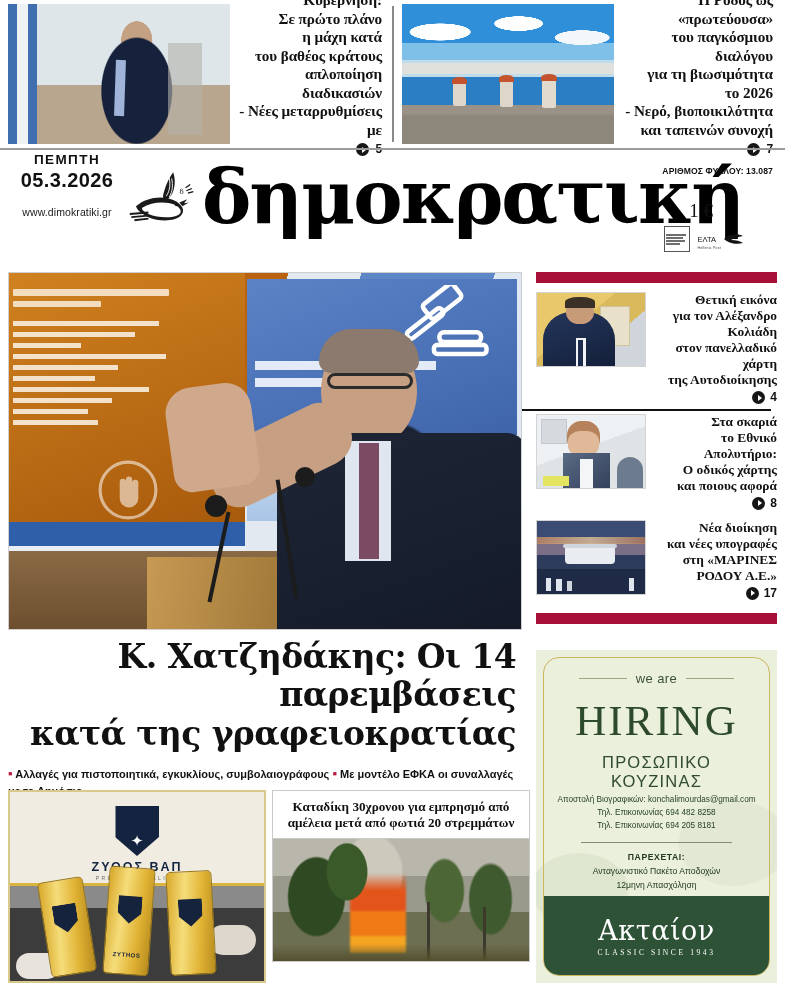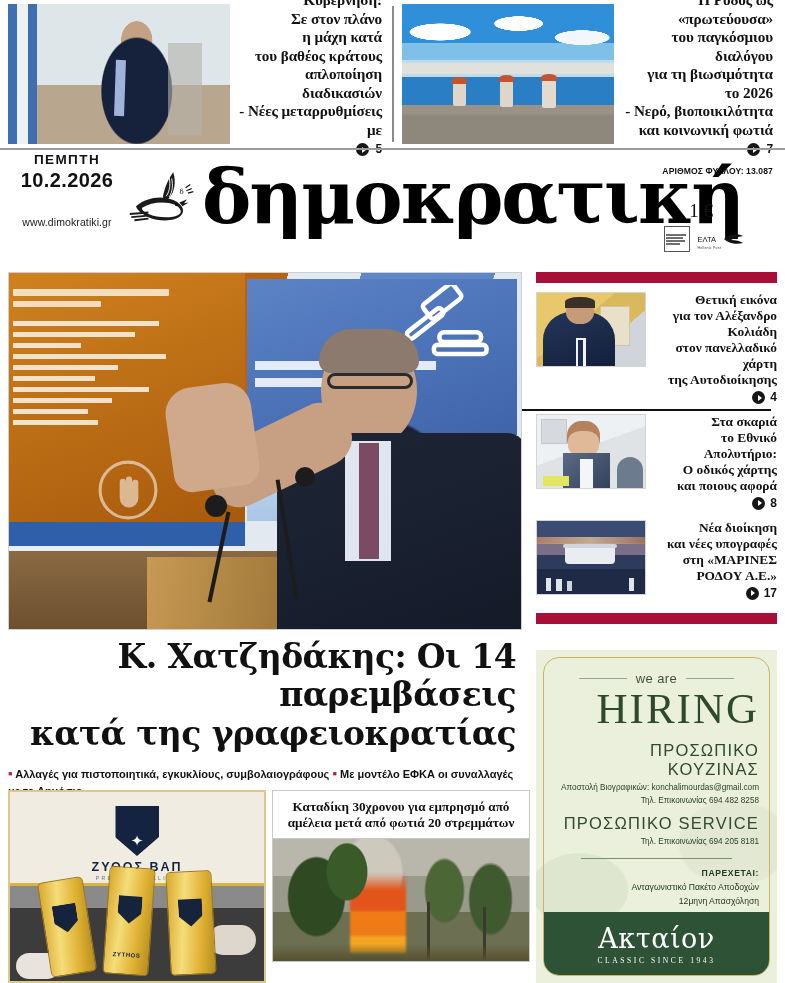--- a/index.html
+++ b/index.html
@@ -40,21 +40,21 @@
   .hrule { position:absolute; left:0; width:785px; height:2px; background:#9b9b9b; }
 
   
   .masthead { position:absolute; left:0; top:152px; width:785px; height:112px; }
   .mh-date {
     position:absolute; left:12px; top:0; width:110px; text-align:center;
     font-family:"Liberation Sans", sans-serif; color:#111;
   }
   .mh-day { font-size:13.5px; font-weight:700; letter-spacing:1.4px; }
   .mh-dateno { font-size:20px; font-weight:800; letter-spacing:0.4px; margin-top:2px; }
-  .mh-url { font-size:10.5px; font-weight:400; margin-top:24px; letter-spacing:0.1px; color:#1a1a1a; }
+  .mh-url { font-size:10.5px; font-weight:400; margin-top:14px; letter-spacing:0.1px; color:#1a1a1a; }
 
   .mh-logo { position:absolute; left:128px; top:14px; width:78px; height:62px; }
   .mh-title {
     position:absolute; left:202px; top:8px;
     font-family:"DejaVu Serif", serif; font-weight:bold;
     font-size:74px; line-height:74px; color:#000; letter-spacing:-2px;
   }
   .mh-issue {
     position:absolute; right:12px; top:14px;
     font-family:"Liberation Sans", sans-serif; font-size:8.6px; font-weight:700;
@@ -113,27 +113,27 @@
   
   .hiring {
     position:absolute; left:536px; top:378px; width:241px; height:333px;
     background:#eaf0dc; overflow:hidden;
   }
   .hiring-inner {
     position:absolute; left:7px; top:7px; right:7px; bottom:7px;
     border:1px solid #cbb55e; border-radius:16px; overflow:hidden;
     display:flex; flex-direction:column;
   }
-  .hiring-top { flex:1; padding:13px 10px 6px; text-align:right; position:relative; }
+  .hiring-top { flex:1; padding:13px 10px 6px; text-align:center; position:relative; }
   .wearline { display:flex; align-items:center; justify-content:center; gap:9px; }
   .wearline .l { width:48px; height:1px; background:#9aa882; }
   .weare { font-family:"Liberation Sans", sans-serif; font-size:13px; color:#3d5136; letter-spacing:0.4px; }
   .hiringword {
     font-family:"Liberation Serif", serif; font-size:43px; letter-spacing:2px;
-    color:#2d4a2c; line-height:1; margin-top:1px; font-weight:400;
+    color:#2d4a2c; line-height:1; margin-top:13px; font-weight:400;
   }
   .h-role { font-family:"Liberation Sans", sans-serif; font-size:16.5px; color:#2f4a2e; letter-spacing:1.2px; margin-top:11px; }
   .h-small { font-family:"Liberation Sans", sans-serif; font-size:8.2px; color:#28402a; margin-top:4px; }
   .h-divider { width:74%; height:1px; background:#7d8f72; margin:12px auto 0; }
   .h-provide { font-family:"Liberation Sans", sans-serif; font-size:8.6px; font-weight:700; color:#23391f; margin-top:9px; letter-spacing:0.6px;}
   .h-benefit { font-family:"Liberation Sans", sans-serif; font-size:8.6px; color:#23391f; margin-top:4px; }
   .hiring-bot {
     height:84px; background:#2e5236; display:flex; flex-direction:column;
     align-items:center; justify-content:center; color:#fff;
   }
@@ -187,21 +187,21 @@
             radial-gradient(ellipse 22px 27px at 58% 26%, #c4a183 0 70%, transparent 72%),
             linear-gradient(90deg, #3f6fae 0 4%, #eef2f4 4% 9%, #3f6fae 9% 13%, transparent 13% 100%),
             linear-gradient(180deg,#dfe6ea 0 58%, #b9a68f 58% 100%);"></div>
         <div class="ph" style="background:
             linear-gradient(180deg,transparent 0 70%, #2a3b5e 72% 100%);opacity:.0"></div>
         <div style="position:absolute;left:50%;top:40%;width:10px;height:56px;background:#9fb4d8;transform:translateX(-4px) rotate(2deg);"></div>
         <div style="position:absolute;left:72%;top:28%;width:34px;height:92px;background:#b4b2aa;opacity:.6;"></div>
       </div>
       <div class="teaser-text" style="width:162px;">
         <div>Κυβέρνηση:</div>
-        <div>Σε στον πλάνο</div>
+        <div>Σε πρώτο πλάνο</div>
         <div>η μάχη κατά</div>
         <div>του βαθέος κράτους</div>
         <div>απλοποίηση διαδικασιών</div>
         <div>- Νέες μεταρρυθμίσεις με</div>
         <div class="badge-row">
           <span class="pgbadge"></span>
           <span class="pgnum">5</span>
         </div>
       </div>
     </div>
@@ -224,35 +224,35 @@
         <div style="position:absolute;left:66%;top:54%;width:14px;height:28px;background:#e2dbcd;border-radius:2px;"></div>
         <div style="position:absolute;left:65.5%;top:50%;width:16px;height:7px;background:#c4542e;border-radius:50% 50% 0 0;"></div>
         <div class="ph" style="background:linear-gradient(180deg,transparent 0 78%, #8e887c 80% 100%);"></div>
       </div>
       <div class="teaser-text" style="width:170px;">
         <div>Η Ρόδος ως «πρωτεύουσα»</div>
         <div>του παγκόσμιου διαλόγου</div>
         <div>για τη βιωσιμότητα</div>
         <div>το 2026</div>
         <div>- Νερό, βιοποικιλότητα</div>
-        <div>και κοινωνική φωτιά</div>
+        <div>και ταπεινών συνοχή</div>
         <div class="badge-row">
           <span class="pgbadge"></span>
           <span class="pgnum">7</span>
         </div>
       </div>
     </div>
   </div>
 
   <div class="hrule" style="top:148px;"></div>
 
   <div class="masthead">
     <div class="mh-date">
       <div class="mh-day">ΠΕΜΠΤΗ</div>
-      <div class="mh-dateno">10.2.2026</div>
+      <div class="mh-dateno">05.3.2026</div>
       <div class="mh-url">www.dimokratiki.gr</div>
     </div>
 
     <svg class="mh-logo" viewBox="0 0 100 80">
       <path d="M58 8 C62 20 60 34 52 42 C48 46 44 44 45 38 C47 28 52 16 58 8 Z" fill="#1a1a1a"></path>
       <path d="M52 12 C55 22 54 32 49 39" stroke="#fff" stroke-width="1.2" fill="none"></path>
       <path d="M56 16 C58 25 57 33 53 40" stroke="#fff" stroke-width="1.2" fill="none"></path>
       <path d="M10 52 C24 40 44 38 58 44 C70 49 74 58 68 64 C60 72 40 72 26 66 C18 62 12 58 10 52 Z" fill="#1a1a1a"></path>
       <path d="M18 54 C30 46 48 45 60 50 C68 54 70 60 65 63 C56 68 38 67 26 62 C20 59 17 57 18 54 Z" fill="#fff"></path>
       <circle cx="62" cy="50" r="1.8" fill="#111"></circle>
@@ -465,21 +465,20 @@
         <div class="hiring-top">
           <div class="wearline">
             <span class="l"></span>
             <span class="weare">we are</span>
             <span class="l"></span>
           </div>
           <div class="hiringword">HIRING</div>
           <div class="h-role">ΠΡΟΣΩΠΙΚΟ ΚΟΥΖΙΝΑΣ</div>
           <div class="h-small">Αποστολή Βιογραφικών: konchalimourdas@gmail.com</div>
           <div class="h-small">Τηλ. Επικοινωνίας 694 482 8258</div>
-          <div class="h-role" style="margin-top:9px;">ΠΡΟΣΩΠΙΚΟ SERVICE</div>
           <div class="h-small">Τηλ. Επικοινωνίας 694 205 8181</div>
           <div class="h-divider"></div>
           <div class="h-provide">ΠΑΡΕΧΕΤΑΙ:</div>
           <div class="h-benefit">Ανταγωνιστικό Πακέτο Αποδοχών</div>
           <div class="h-benefit">12μηνη Απασχόληση</div>
         </div>
         <div class="hiring-bot">
           <div class="brand">Ακταίον</div>
           <div class="brand-sub">CLASSIC  SINCE 1943</div>
         </div>

